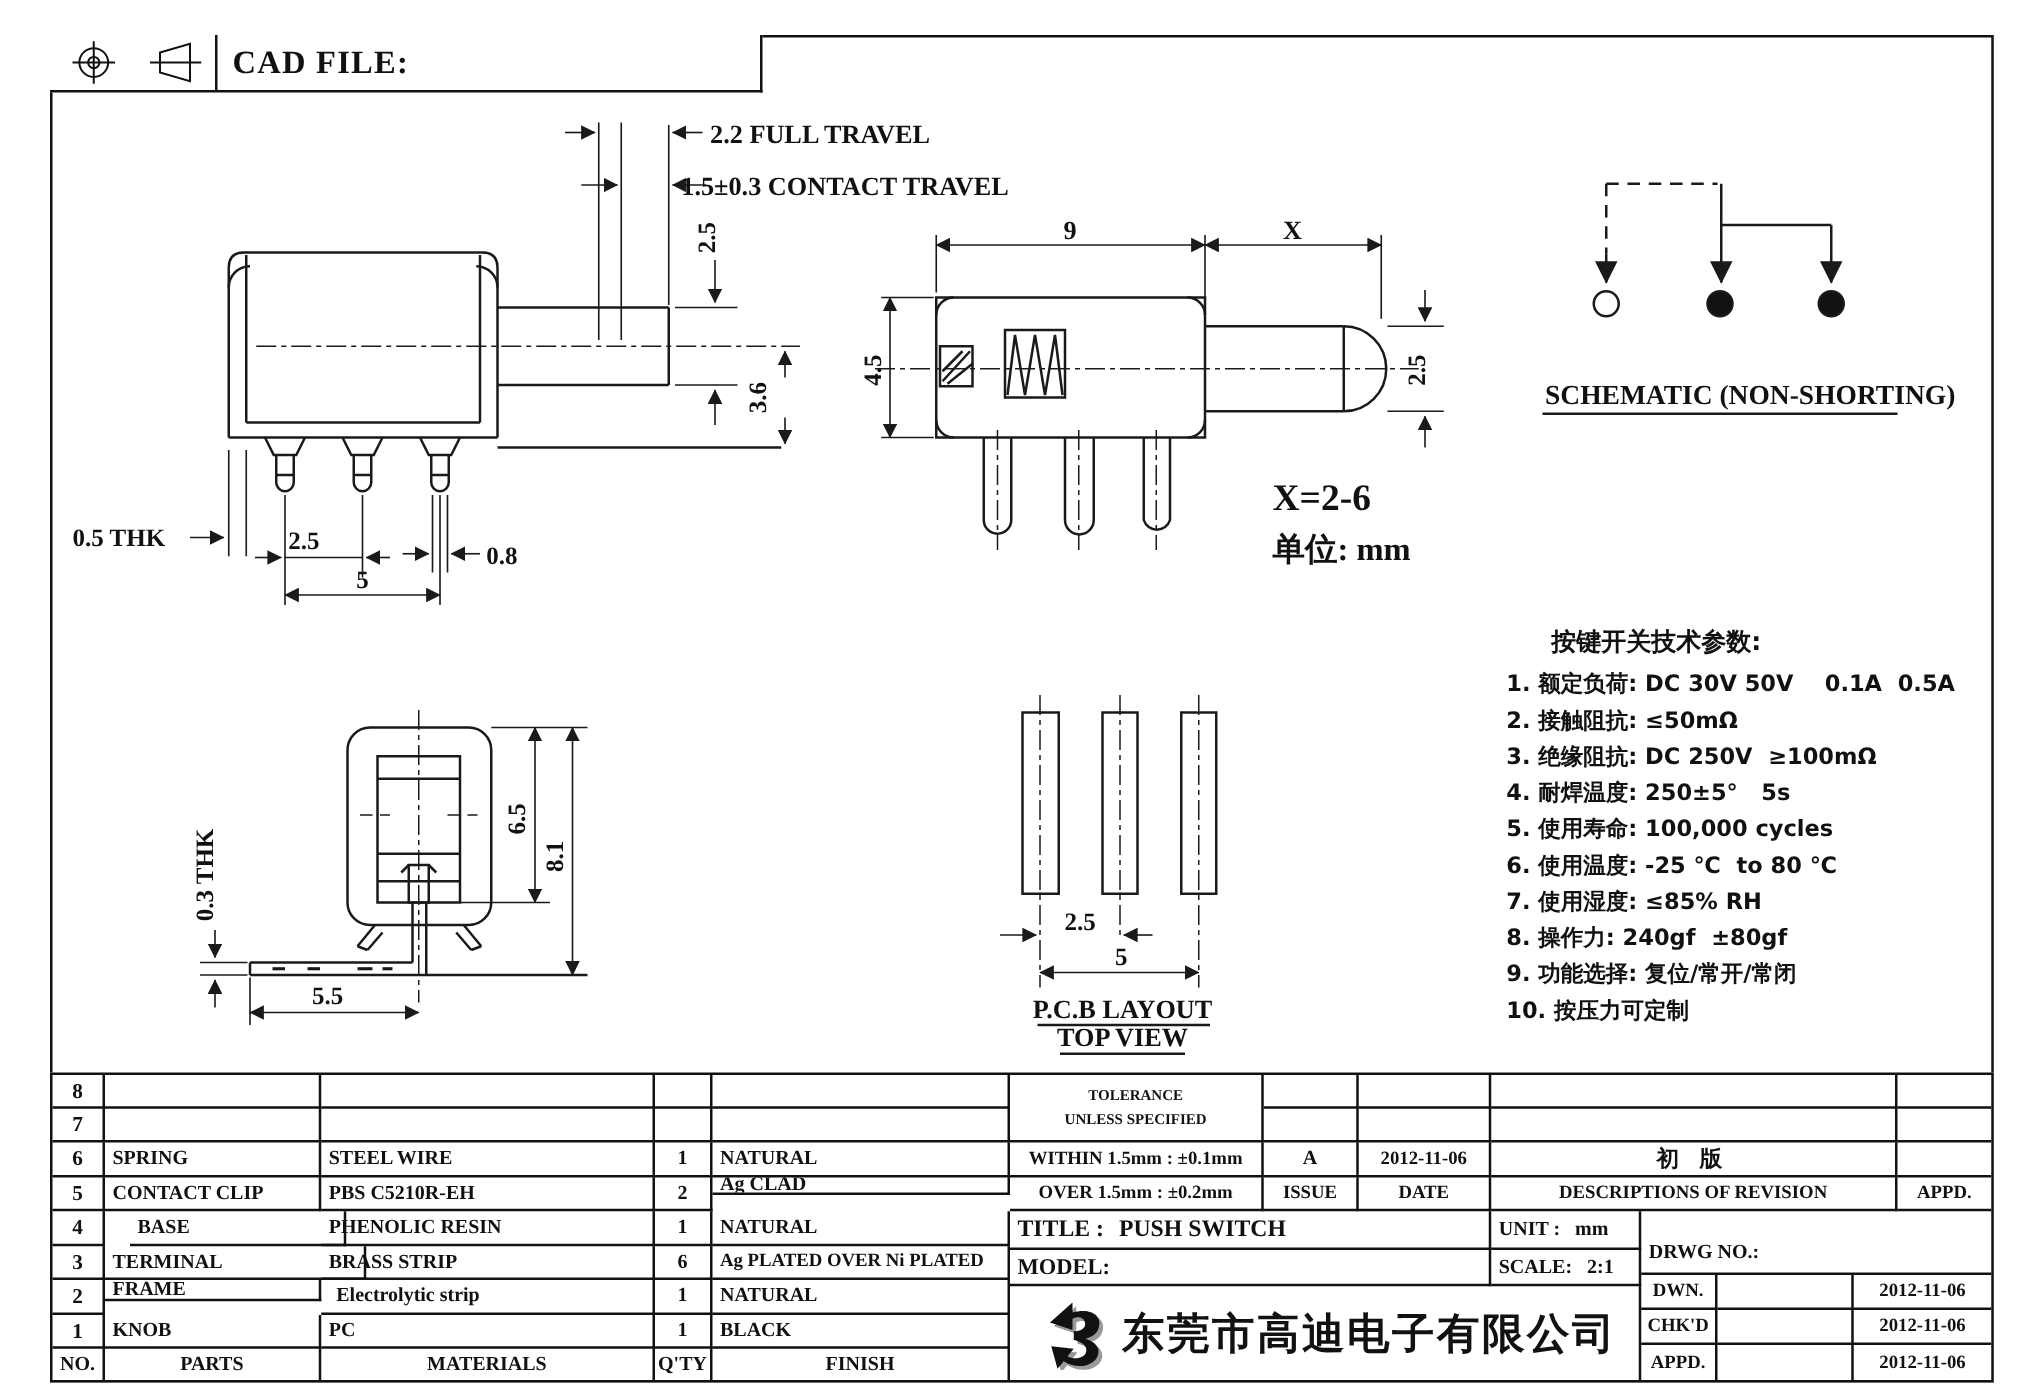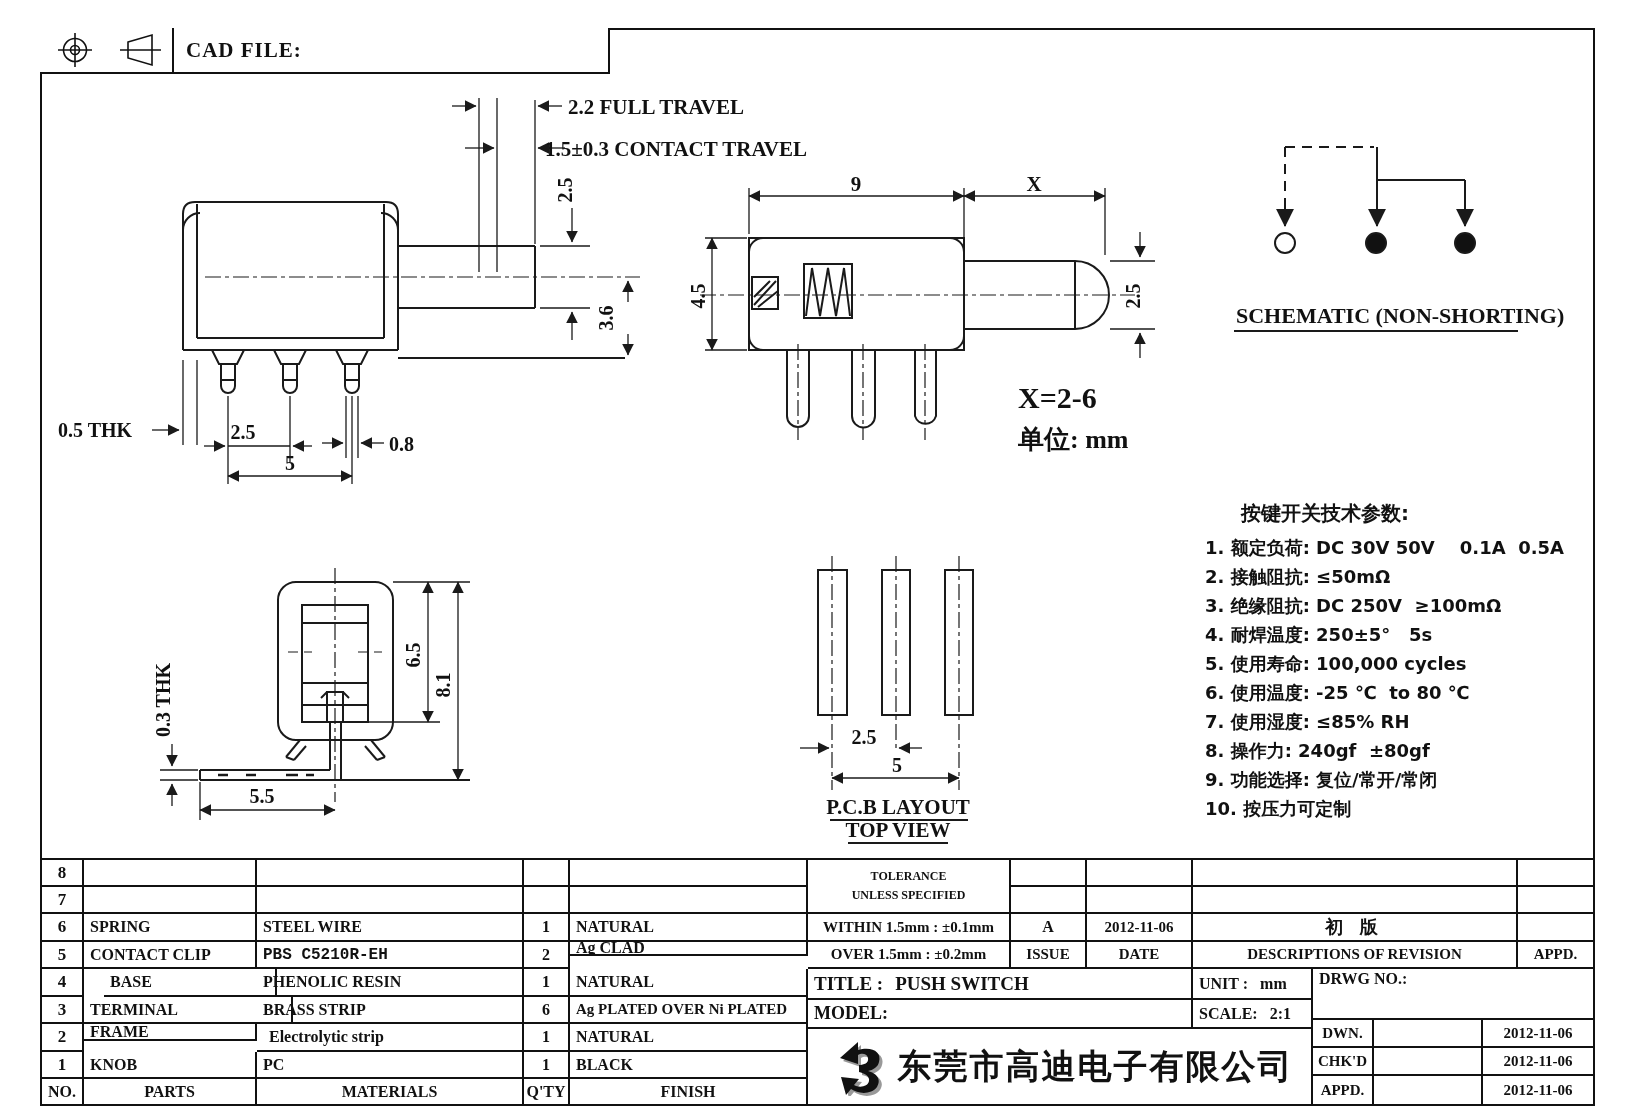--- a/index.html
+++ b/index.html
@@ -5,21 +5,21 @@
   html,body{margin:0;padding:0;}
   body{width:1630px;height:1120px;background:#fff;position:relative;
        font-family:"Liberation Serif",serif;color:#111;overflow:hidden;}
   .abs{position:absolute;}
   svg text{font-family:"Liberation Serif",serif;font-weight:bold;fill:#111;}
   
   #frame{left:40px;top:28px;width:1555px;height:1078px;border:2px solid #111;box-sizing:border-box;}
   
   #hdr{left:40px;top:28px;width:570px;height:46px;border-right:2px solid #111;border-bottom:2px solid #111;box-sizing:border-box;background:#fff;}
   #hdr .divider{position:absolute;left:132px;top:0;width:2px;height:100%;background:#111;}
-  #hdr .cadfile{position:absolute;left:146px;top:0;height:100%;display:flex;align-items:center;font-weight:bold;font-size:21px;letter-spacing:1px;}
+  #hdr .cadfile{position:absolute;left:146px;top:0;height:100%;display:flex;align-items:center;font-weight:bold;font-size:26px;letter-spacing:1px;}
   
   #btable{left:40px;top:858px;width:1555px;height:248px;border:2px solid #111;box-sizing:border-box;background:#fff;}
   .cell{position:absolute;box-sizing:border-box;border-right:2px solid #111;border-bottom:2px solid #111;
         display:flex;align-items:center;font-weight:bold;font-size:16px;padding:0 6px;white-space:nowrap;overflow:hidden;}
   .ctr{justify-content:center;padding:0;}
   .nbr{border-right:none;}
   .nbb{border-bottom:none;}
   .sm{font-size:15px;}
   .col2{flex-direction:column;justify-content:center;line-height:19px;}
   .lblval{gap:12px;}
@@ -296,21 +296,21 @@
   <div class="cell" style="left:528px;top:27px;width:238px;height:27px;"></div>
 
   <div class="cell ctr" style="left:0;top:54px;width:42px;height:28px;font-size:17px;">6</div>
   <div class="cell" style="left:42px;top:54px;width:173px;height:28px;text-align:right;">SPRING</div>
   <div class="cell" style="left:215px;top:54px;width:267px;height:28px;">STEEL WIRE</div>
   <div class="cell ctr" style="left:482px;top:54px;width:46px;height:28px;">1</div>
   <div class="cell" style="left:528px;top:54px;width:238px;height:28px;">NATURAL</div>
 
   <div class="cell ctr" style="left:0;top:82px;width:42px;height:27px;font-size:17px;">5</div>
   <div class="cell" style="left:42px;top:82px;width:173px;height:27px;">CONTACT CLIP</div>
-  <div class="cell" style="left:215px;top:82px;width:267px;height:27px;font-family:Liberation Mono, monospace;">PBS C5210R-EH</div>
+  <div class="cell" style="left:215px;top:82px;width:267px;height:27px;">PBS C5210R-EH</div>
   <div class="cell ctr" style="left:482px;top:82px;width:46px;height:27px;">2</div>
   <div class="cell" style="left:528px;top:82px;width:238px;height:14px;">Ag CLAD</div>
 
   <div class="cell ctr" style="left:0;top:109px;width:42px;height:28px;font-size:17px;">4</div>
   <div class="cell" style="left:42px;top:109px;width:173px;height:28px;margin-left:20px;">BASE</div>
   <div class="cell" style="left:215px;top:109px;width:267px;height:28px;">PHENOLIC RESIN</div>
   <div class="cell ctr" style="left:482px;top:109px;width:46px;height:28px;">1</div>
   <div class="cell" style="left:528px;top:109px;width:238px;height:28px;">NATURAL</div>
 
   <div class="cell ctr" style="left:0;top:137px;width:42px;height:27px;font-size:17px;">3</div>
@@ -363,21 +363,21 @@
   <div class="cell ctr sm nbr" style="left:1476px;top:82px;width:75px;height:27px;">APPD.</div>
 
   <div class="cell lblval" style="left:766px;top:109px;width:385px;height:31px;font-size:19px;">
     <span>TITLE :</span>
     <span>PUSH SWITCH</span>
   </div>
   <div class="cell lblval" style="left:1151px;top:109px;width:120px;height:31px;">
     <span>UNIT :</span>
     <span>mm</span>
   </div>
-  <div class="cell nbr" style="left:1271px;top:109px;width:280px;height:51px;align-items:flex-start;padding-top:1px;">
+  <div class="cell nbr" style="left:1271px;top:109px;width:280px;height:51px;align-items:flex-start;padding-top:24px;">
     <span>DRWG NO.:</span>
   </div>
   <div class="cell" style="left:766px;top:140px;width:385px;height:29px;font-size:18px;">
     <span>MODEL:</span>
   </div>
   <div class="cell lblval" style="left:1151px;top:140px;width:120px;height:29px;">
     <span>SCALE:</span>
     <span>2:1</span>
   </div>
 

